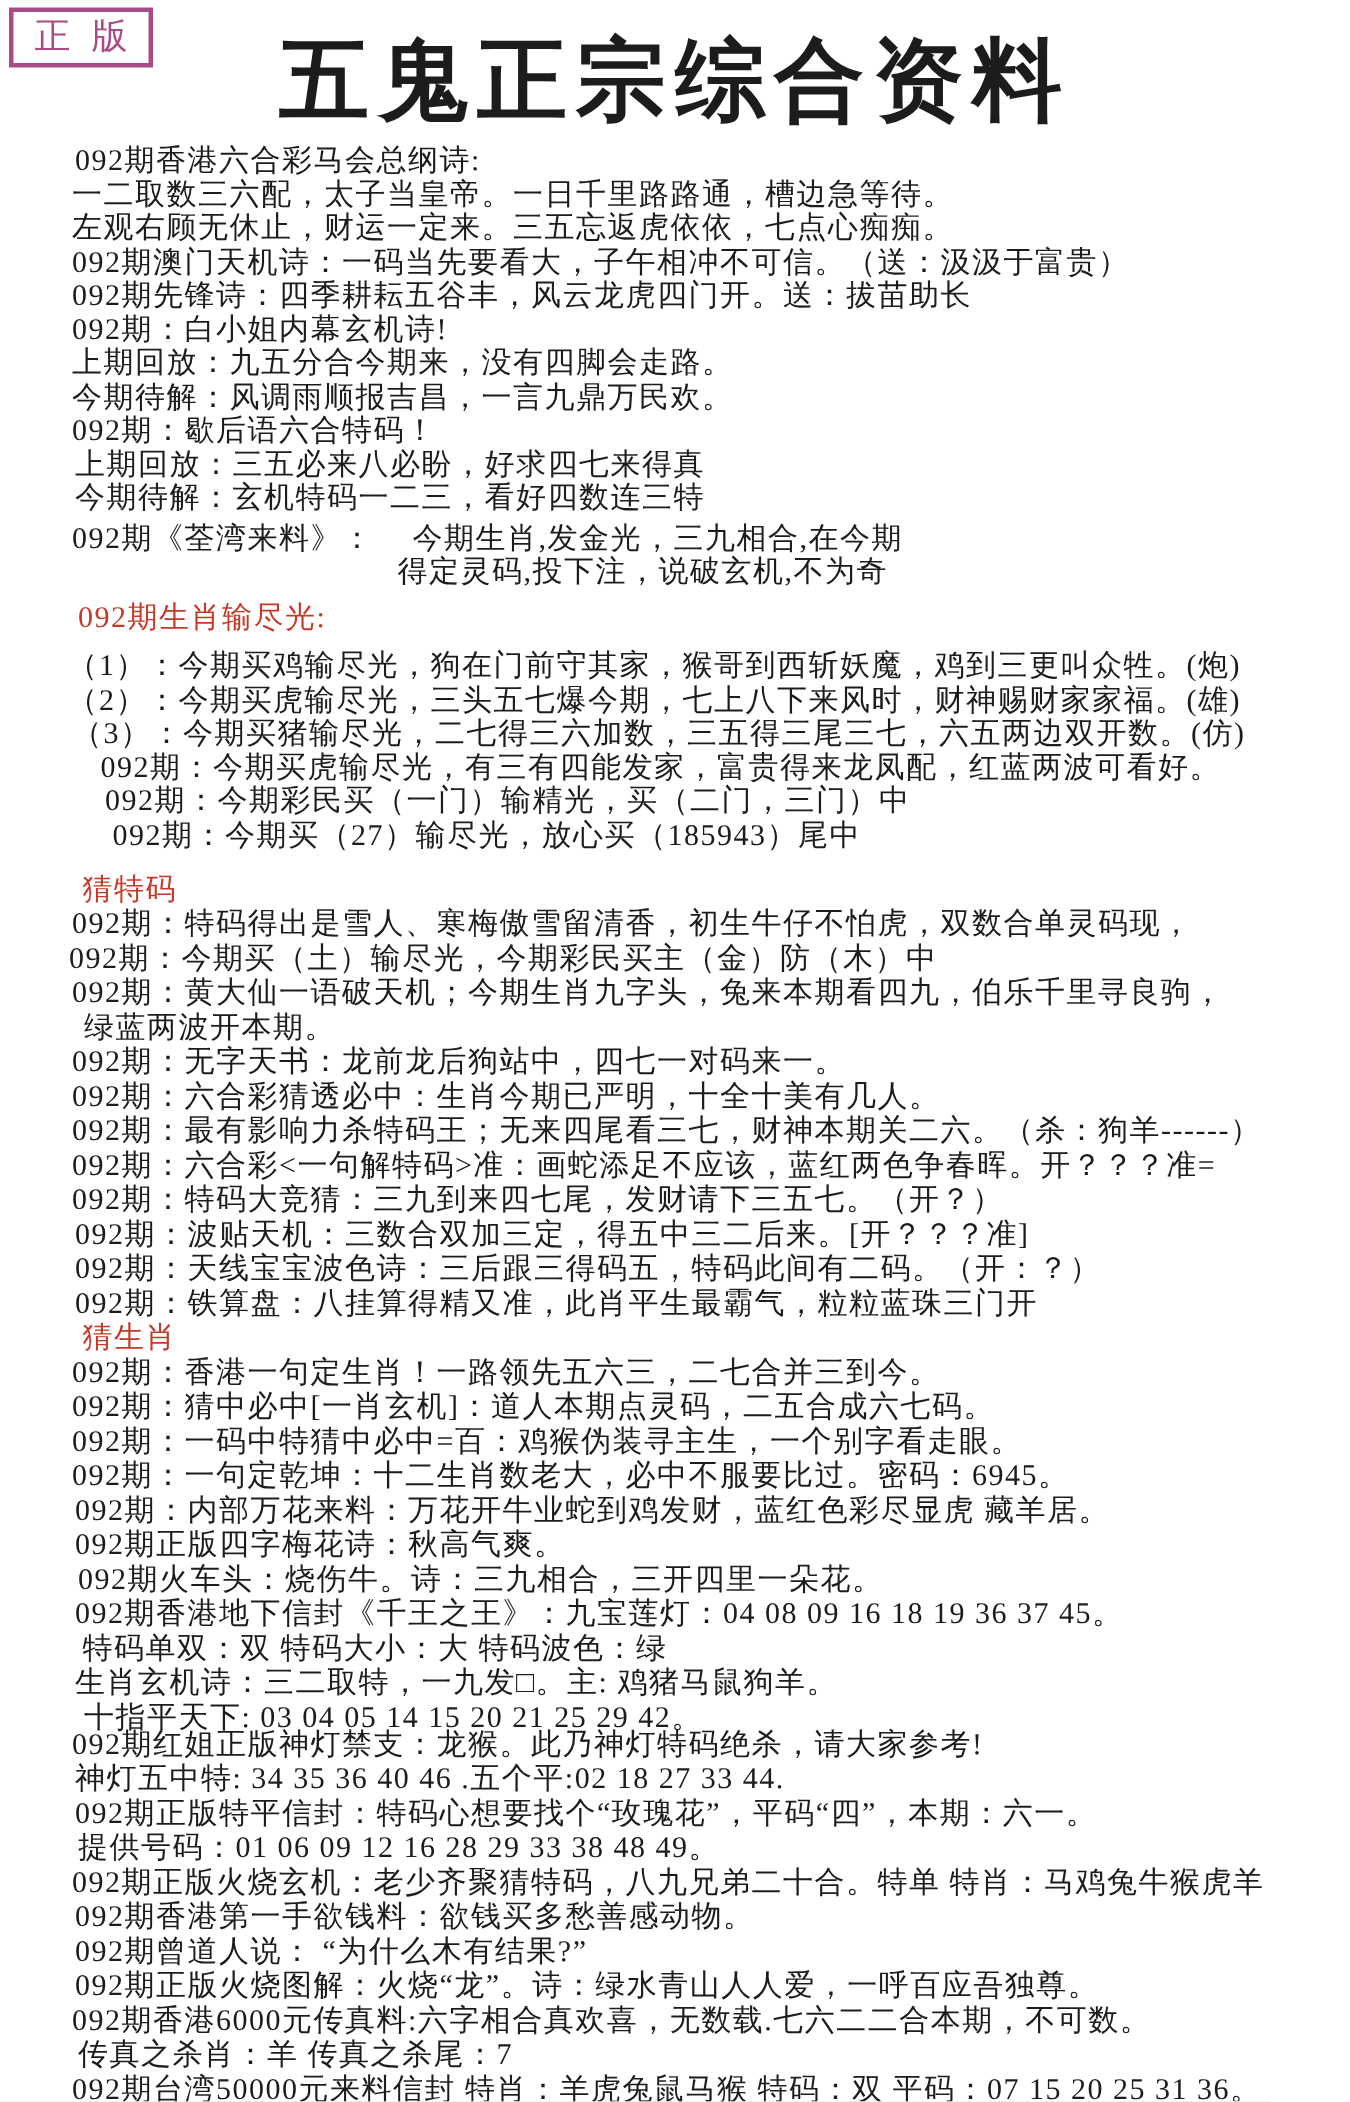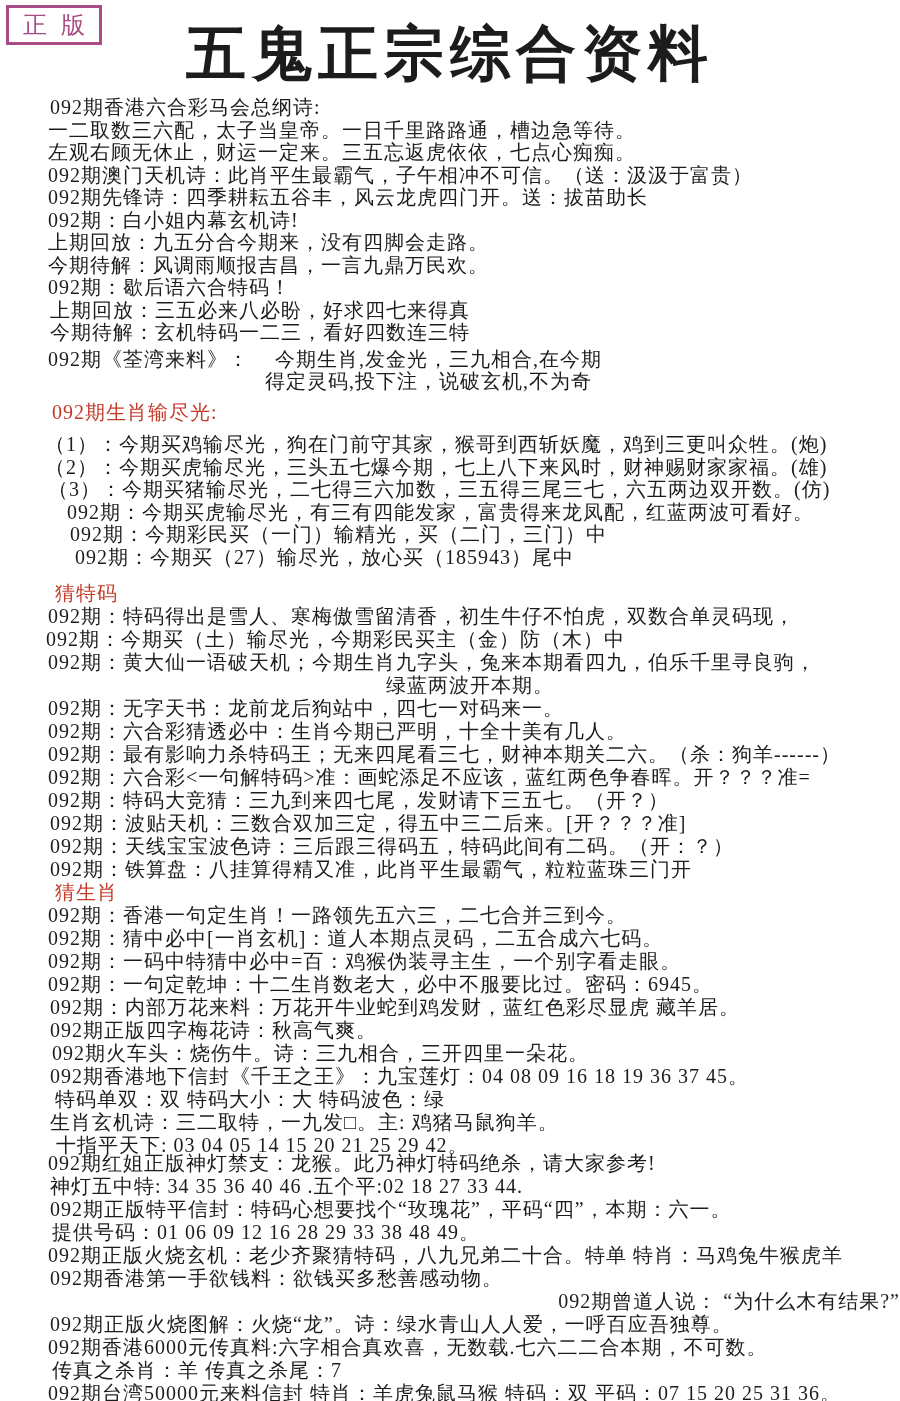--- a/index.html
+++ b/index.html
@@ -52,42 +52,42 @@
 
 <div class="page">
   <div class="header">
     <div class="badge">正版</div>
     <h1 class="title">五鬼正宗综合资料</h1>
   </div>
   <div class="content" id="lines">
       <p class="line" style="margin-left: 50px;">092期香港六合彩马会总纲诗:</p>
       <p class="line" style="margin-left: 48px;">一二取数三六配，太子当皇帝。一日千里路路通，槽边急等待。</p>
       <p class="line" style="margin-left: 48px;">左观右顾无休止，财运一定来。三五忘返虎依依，七点心痴痴。</p>
-      <p class="line" style="margin-left: 48px;">092期澳门天机诗：此肖平生最霸气，子午相冲不可信。（送：汲汲于富贵）</p>
+      <p class="line" style="margin-left: 48px;">092期澳门天机诗：一码当先要看大，子午相冲不可信。（送：汲汲于富贵）</p>
       <p class="line" style="margin-left: 48px;">092期先锋诗：四季耕耘五谷丰，风云龙虎四门开。送：拔苗助长</p>
       <p class="line" style="margin-left: 48px;">092期：白小姐内幕玄机诗!</p>
       <p class="line" style="margin-left: 48px;">上期回放：九五分合今期来，没有四脚会走路。</p>
       <p class="line" style="margin-left: 48px;">今期待解：风调雨顺报吉昌，一言九鼎万民欢。</p>
       <p class="line" style="margin-left: 48px;">092期：歇后语六合特码！</p>
       <p class="line" style="margin-left: 50px;">上期回放：三五必来八必盼，好求四七来得真</p>
       <p class="line" style="margin-left: 50px;">今期待解：玄机特码一二三，看好四数连三特</p>
       <p class="line" style="margin-left: 48px; margin-top: 4px;"><span>092期《荃湾来料》：</span><span class="tw">今期生肖,发金光，三九相合,在今期</span></p>
       <p class="line" style="margin-left: 265px;">得定灵码,投下注，说破玄机,不为奇</p>
       <p class="line red" style="margin-left: 52px; margin-top: 8px;">092期生肖输尽光:</p>
       <p class="line" style="margin-left: 45px; margin-top: 10px;">（1）：今期买鸡输尽光，狗在门前守其家，猴哥到西斩妖魔，鸡到三更叫众牲。(炮)</p>
       <p class="line" style="margin-left: 45px;">（2）：今期买虎输尽光，三头五七爆今期，七上八下来风时，财神赐财家家福。(雄)</p>
       <p class="line" style="margin-left: 48px;">（3）：今期买猪输尽光，二七得三六加数，三五得三尾三七，六五两边双开数。(仿)</p>
       <p class="line" style="margin-left: 67px;">092期：今期买虎输尽光，有三有四能发家，富贵得来龙凤配，红蓝两波可看好。</p>
       <p class="line" style="margin-left: 70px;">092期：今期彩民买（一门）输精光，买（二门，三门）中</p>
       <p class="line" style="margin-left: 75px;">092期：今期买（27）输尽光，放心买（185943）尾中</p>
       <p class="line red" style="margin-left: 55px; margin-top: 14px;">猜特码</p>
       <p class="line s2" style="margin-left: 48px;">092期：特码得出是雪人、寒梅傲雪留清香，初生牛仔不怕虎，双数合单灵码现，</p>
       <p class="line s2" style="margin-left: 46px;">092期：今期买（土）输尽光，今期彩民买主（金）防（木）中</p>
       <p class="line s2" style="margin-left: 48px;">092期：黄大仙一语破天机；今期生肖九字头，兔来本期看四九，伯乐千里寻良驹，</p>
-      <p class="line s2" style="margin-left: 40px; text-align: center;">绿蓝两波开本期。</p>
+      <p class="line s2" style="margin-left: 56px;">绿蓝两波开本期。</p>
       <p class="line s2" style="margin-left: 48px;">092期：无字天书：龙前龙后狗站中，四七一对码来一。</p>
       <p class="line s2" style="margin-left: 48px;">092期：六合彩猜透必中：生肖今期已严明，十全十美有几人。</p>
       <p class="line s2" style="margin-left: 48px;">092期：最有影响力杀特码王；无来四尾看三七，财神本期关二六。（杀：狗羊------）</p>
       <p class="line s2" style="margin-left: 48px;">092期：六合彩&lt;一句解特码&gt;准：画蛇添足不应该，蓝红两色争春晖。开？？？准=</p>
       <p class="line s2" style="margin-left: 48px;">092期：特码大竞猜：三九到来四七尾，发财请下三五七。（开？）</p>
       <p class="line s2" style="margin-left: 50px;">092期：波贴天机：三数合双加三定，得五中三二后来。[开？？？准]</p>
       <p class="line s2" style="margin-left: 50px;">092期：天线宝宝波色诗：三后跟三得码五，特码此间有二码。（开：？）</p>
       <p class="line s2" style="margin-left: 50px;">092期：铁算盘：八挂算得精又准，此肖平生最霸气，粒粒蓝珠三门开</p>
       <p class="line red s2" style="margin-left: 55px;">猜生肖</p>
       <p class="line s2" style="margin-left: 48px;">092期：香港一句定生肖！一路领先五六三，二七合并三到今。</p>
@@ -100,19 +100,19 @@
       <p class="line s2" style="margin-left: 50px;">092期香港地下信封《千王之王》：九宝莲灯：04 08 09 16 18 19 36 37 45。</p>
       <p class="line s2" style="margin-left: 55px;">特码单双：双 特码大小：大 特码波色：绿</p>
       <p class="line s2" style="margin-left: 50px;">生肖玄机诗：三二取特，一九发□。主: 鸡猪马鼠狗羊。</p>
       <p class="line s2" style="margin-left: 56px;">十指平天下: 03 04 05 14 15 20 21 25 29 42。</p>
       <p class="line s2" style="margin-left: 48px; margin-top: -5px;">092期红姐正版神灯禁支：龙猴。此乃神灯特码绝杀，请大家参考!</p>
       <p class="line s2" style="margin-left: 50px;">神灯五中特: 34 35 36 40 46 .五个平:02 18 27 33 44.</p>
       <p class="line s2" style="margin-left: 50px;">092期正版特平信封：特码心想要找个“玫瑰花”，平码“四”，本期：六一。</p>
       <p class="line s2" style="margin-left: 52px;">提供号码：01 06 09 12 16 28 29 33 38 48 49。</p>
       <p class="line s2" style="margin-left: 48px;">092期正版火烧玄机：老少齐聚猜特码，八九兄弟二十合。特单 特肖：马鸡兔牛猴虎羊</p>
       <p class="line s2" style="margin-left: 50px;">092期香港第一手欲钱料：欲钱买多愁善感动物。</p>
-      <p class="line s2" style="margin-left: 50px; text-align: right;">092期曾道人说： “为什么木有结果?”</p>
+      <p class="line s2" style="margin-left: 50px;">092期曾道人说： “为什么木有结果?”</p>
       <p class="line s2" style="margin-left: 50px;">092期正版火烧图解：火烧“龙”。诗：绿水青山人人爱，一呼百应吾独尊。</p>
       <p class="line s2" style="margin-left: 48px;">092期香港6000元传真料:六字相合真欢喜，无数载.七六二二合本期，不可数。</p>
       <p class="line s2" style="margin-left: 52px;">传真之杀肖：羊 传真之杀尾：7</p>
       <p class="line s2" style="margin-left: 48px;">092期台湾50000元来料信封 特肖：羊虎兔鼠马猴 特码：双 平码：07 15 20 25 31 36。</p>
     </div>
 </div>
 
 </body></html>

